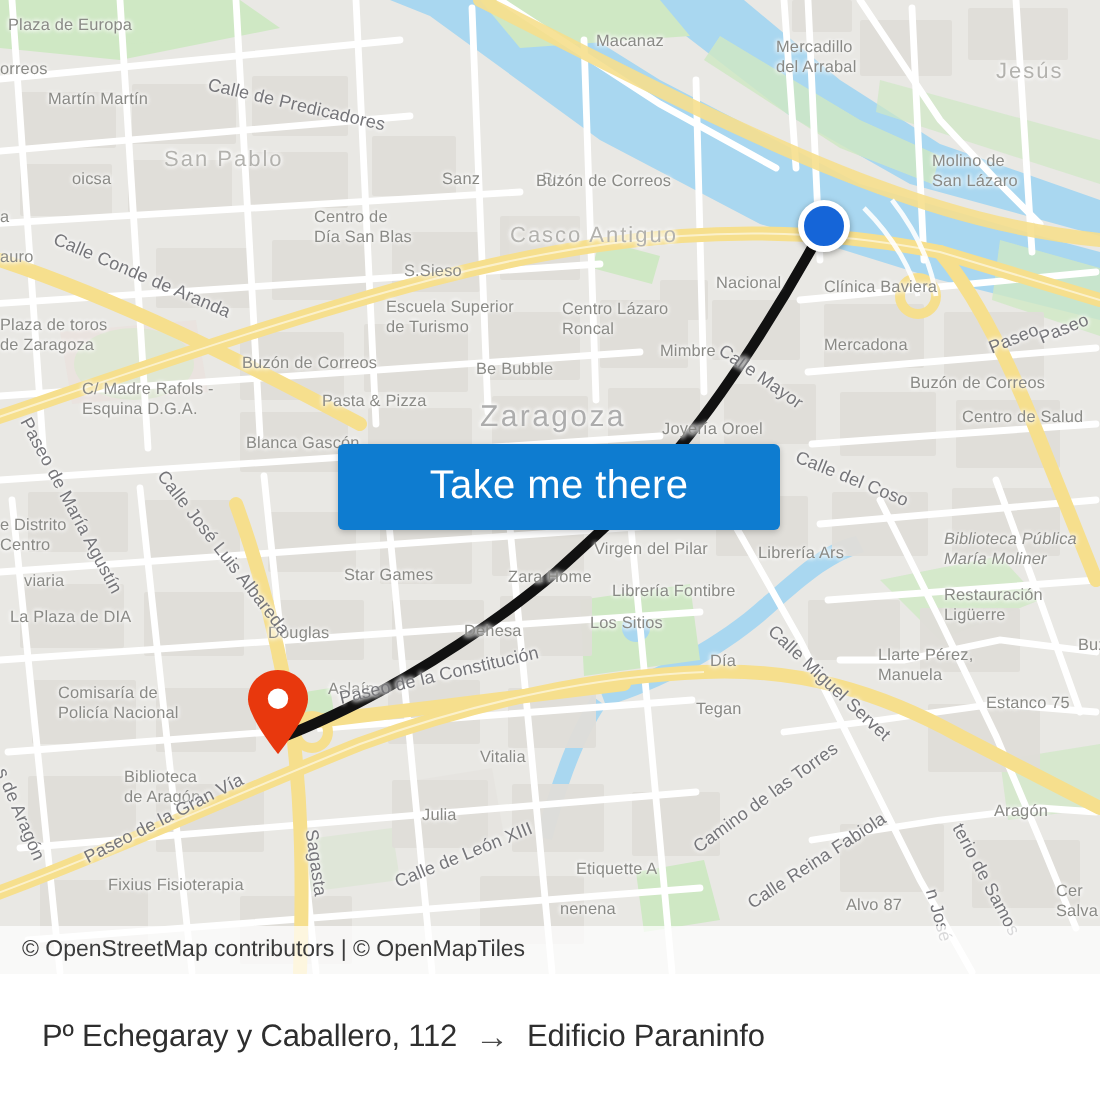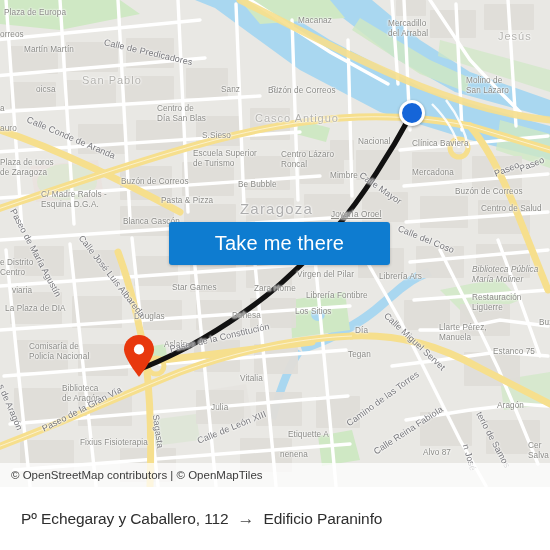--- a/index.html
+++ b/index.html
@@ -362,21 +362,21 @@
 San Lázaro</div>
         <div class="maplabel poi" style="left: 358px; top: 137px;">Nacional</div>
         <div class="maplabel poi" style="left: 412px; top: 139px;">Clínica Baviera</div>
         <div class="maplabel poi" style="left: 281px; top: 150px;">Centro Lázaro
 Roncal</div>
         <div class="maplabel poi" style="left: 330px; top: 171px;">Mimbre</div>
         <div class="maplabel poi" style="left: 412px; top: 168px;">Mercadona</div>
         <div class="maplabel poi" style="left: 455px; top: 187px;">Buzón de Correos</div>
         <div class="maplabel poi" style="left: 481px; top: 204px;">Centro de Salud</div>
         <div class="maplabel big" style="left: 240px; top: 204px;">Zaragoza</div>
-        <div class="maplabel poi" style="left: 331px; top: 210px; text-decoration: underline;">Joyería Oroel</div>
+        <div class="maplabel poi" style="left: 331px; top: 210px;">Joyería Oroel</div>
         <div class="maplabel poi" style="left: 254px; top: 284px;">Zara Home</div>
         <div class="maplabel poi" style="left: 297px; top: 270px;">Virgen del Pilar</div>
         <div class="maplabel poi" style="left: 379px; top: 272px;">Librería Ars</div>
         <div class="maplabel poi" style="left: 306px; top: 291px;">Librería Fontibre</div>
         <div class="maplabel poi" style="left: 295px; top: 307px;">Los Sitios</div>
         <div class="maplabel poi" style="left: 472px; top: 265px; font-style: italic;">Biblioteca Pública
 María Moliner</div>
         <div class="maplabel poi" style="left: 472px; top: 293px;">Restauración
 Ligüerre</div>
         <div class="maplabel poi" style="left: 539px; top: 318px;">Buz</div>
@@ -398,21 +398,21 @@
 Salva</div>
         <div class="maplabel poi" style="left: 0px; top: 258px;">e Distrito
 Centro</div>
         <div class="maplabel poi" style="left: 12px; top: 286px;">viaria</div>
         <div class="maplabel poi" style="left: 5px; top: 304px;">La Plaza de DIA</div>
         <div class="maplabel poi" style="left: 90px; top: 312px; margin-left: 44px;">Douglas</div>
         <div class="maplabel poi" style="left: 29px; top: 342px;">Comisaría de
 Policía Nacional</div>
         <div class="maplabel poi" style="left: 62px; top: 384px;">Biblioteca
 de Aragón</div>
-        <div class="maplabel poi" style="left: 80px; top: 438px; text-align: center;">Fixius Fisioterapia</div>
+        <div class="maplabel poi" style="left: 54px; top: 438px; text-align: center;">Fixius Fisioterapia</div>
       </div>
     <div id="map-road-labels">
         <div class="maplabel road" style="left: 104px; top: 38px; transform-origin: left center; transform: rotate(13deg);">Calle de Predicadores</div>
         <div class="maplabel road" style="left: 27px; top: 115px; transform-origin: left center; transform: rotate(23deg);">Calle Conde de Aranda</div>
         <div class="maplabel road" style="left: 12px; top: 205px; transform-origin: left center; transform: rotate(62deg);">Paseo de María Agustín</div>
         <div class="maplabel road" style="left: 80px; top: 232px; transform-origin: left center; transform: rotate(52deg);">Calle José Luis Albareda</div>
         <div class="maplabel road" style="left: 360px; top: 170px; transform-origin: left center; transform: rotate(35deg);">Calle Mayor</div>
         <div class="maplabel road" style="left: 398px; top: 224px; transform-origin: left center; transform: rotate(22deg);">Calle del Coso</div>
         <div class="maplabel road" style="left: 170px; top: 345px; transform-origin: left center; transform: rotate(-13deg);">Paseo de la Constitución</div>
         <div class="maplabel road" style="left: 43px; top: 425px; transform-origin: left center; transform: rotate(-27deg);">Paseo de la Gran Vía</div>

